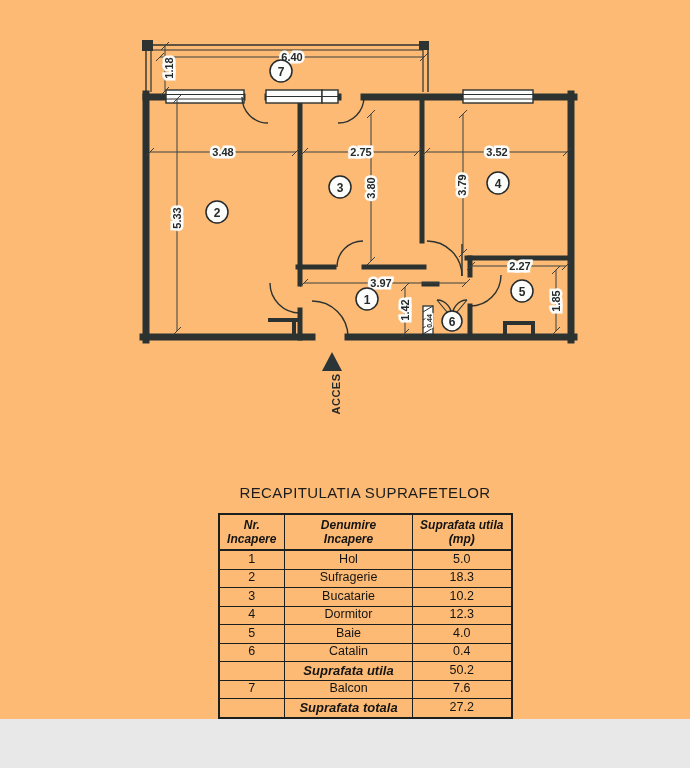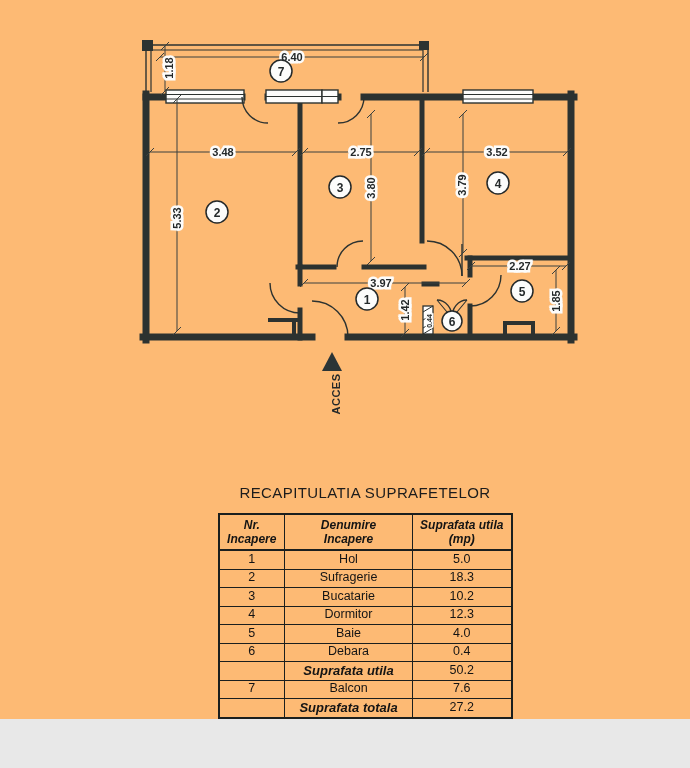--- a/index.html
+++ b/index.html
@@ -220,21 +220,21 @@
             <td class="name">Dormitor</td>
             <td>12.3</td>
         </tr>
         <tr>
           <td>5</td>
             <td class="name">Baie</td>
             <td>4.0</td>
         </tr>
         <tr>
           <td>6</td>
-            <td class="name">Debara</td>
+            <td class="name">Catalin</td>
             <td>0.4</td>
         </tr>
         <tr class="summary">
           <td></td>
             <td class="name">Suprafata utila</td>
             <td>50.2</td>
         </tr>
         <tr>
           <td>7</td>
             <td class="name">Balcon</td>

